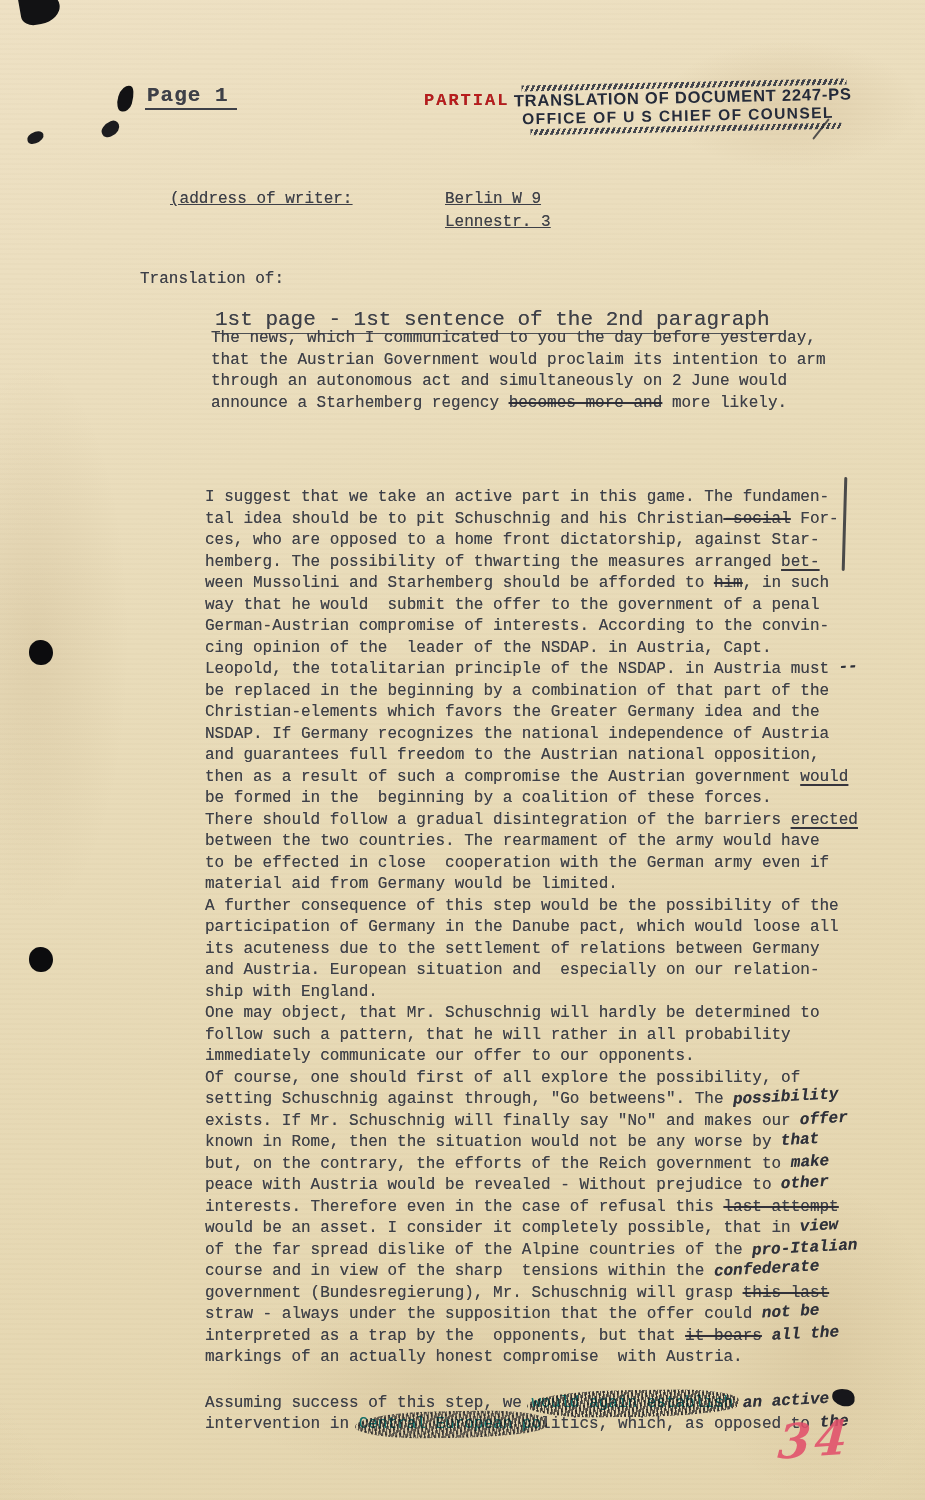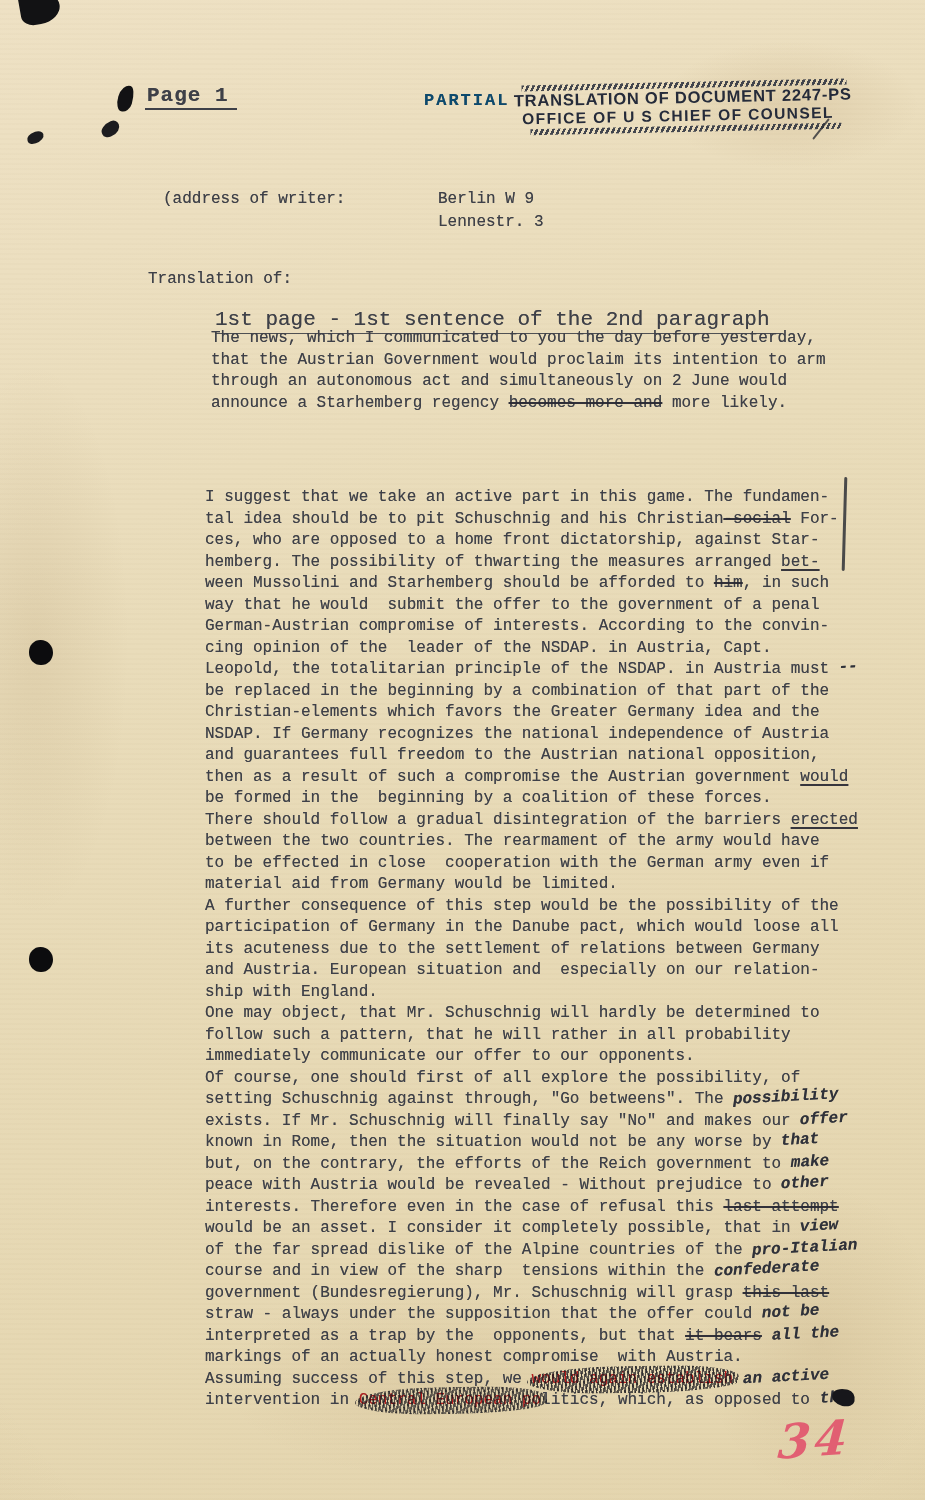--- a/index.html
+++ b/index.html
@@ -51,55 +51,55 @@
     transform:rotate(38deg); opacity:.8; }
 
   
   .typed{ color:#3e4048; text-shadow:0 0 .6px rgba(62,64,72,.65); }
 
   .page-label{ position:absolute; left:145px; top:84px; font-size:21px; font-weight:bold;
     letter-spacing:1px; border-bottom:2px solid #3e4048; padding:0 8px 1px 2px; }
 
   
   .stamp-area{ position:absolute; left:424px; top:82px; display:flex; align-items:flex-start; }
-  .stamp-prefix{ font-size:17px; font-weight:bold; letter-spacing:2px; color:#0c4a6e;
+  .stamp-prefix{ font-size:17px; font-weight:bold; letter-spacing:2px; color:#b91c1c;
     margin:9px 5px 0 0; }
   .stamp-box{ transform:rotate(-1.2deg); color:#252b3a;
     font-family:"Liberation Sans","DejaVu Sans",sans-serif; font-weight:bold; }
   .stamp-bar{ height:6px; margin-left:8px; width:96%;
     background:repeating-linear-gradient(115deg, rgba(37,43,58,.85) 0 2.5px, transparent 2.5px 5px); }
   .stamp-bar-bottom{ margin-left:16px; width:92%; margin-top:1px; }
   .stamp-line1{ font-size:16.5px; letter-spacing:.8px; white-space:nowrap; }
   .stamp-line2{ font-size:15.5px; letter-spacing:1.4px; white-space:nowrap; margin-left:8px; }
 
   
   .letter-info{ position:absolute; left:148px; top:188px; font-size:16px; line-height:23px; }
-  .addr-row{ display:flex; margin-left:15px; }
+  .addr-row{ display:flex; margin-left:22px;text-decoration:underline; }
   .addr-label{ width:275px; }
 
-  .translation-label{ position:absolute; left:148px; top:270px; font-size:16px; }
+  .translation-label{ position:absolute; left:140px; top:270px; font-size:16px; }
 
   
   .sec-heading{ position:absolute; left:215px; font-size:21px; }
   .sec0{ top:308px; } .sec1{ top:451px; }
   .sec-heading .hd{ border-bottom:1.5px solid rgba(62,64,72,.9); padding:0 12px 2px 0; }
 
   .para{ position:absolute; white-space:pre; font-size:16px; line-height:21.5px; }
   .para1{ left:211px; top:328px; }
   .body-block{ left:205px; top:487px; }
   .tline{ height:21.5px; }
 
   
   .mark-strike{ text-decoration:line-through; text-decoration-color:rgba(38,38,48,.85);
     text-decoration-thickness:2px; }
   .mark-underline{ text-decoration:underline; text-decoration-color:rgba(38,38,48,.8);
     text-decoration-thickness:2px; text-underline-offset:3px;text-align:center; }
   .mark-hand{ display:inline-block; font-style:italic; font-weight:600; color:#2f3139;
     transform:rotate(-3deg) translateY(-2px); }
-  .mark-scribble{ position:relative; display:inline-block; color:#b91c1c; }
+  .mark-scribble{ position:relative; display:inline-block; color:#0f766e;margin-top:24px; }
   .mark-scribble::after{ content:""; position:absolute; left:-4px; right:-6px; top:-3px; bottom:-2px;
     background:
       repeating-linear-gradient(100deg, transparent 0 2px, rgba(24,24,30,.72) 2px 3.5px),
       repeating-linear-gradient(72deg,  transparent 0 3px, rgba(24,24,30,.55) 3px 4.5px);
     border-radius:50% 40% 55% 45% / 60% 50% 45% 55%;
     transform:rotate(-1deg); }
 
   
   .handwritten-number{ position:absolute; left:778px; top:1412px;
     font-family:"DejaVu Serif","Liberation Serif",serif; font-style:italic; font-weight:bold;

